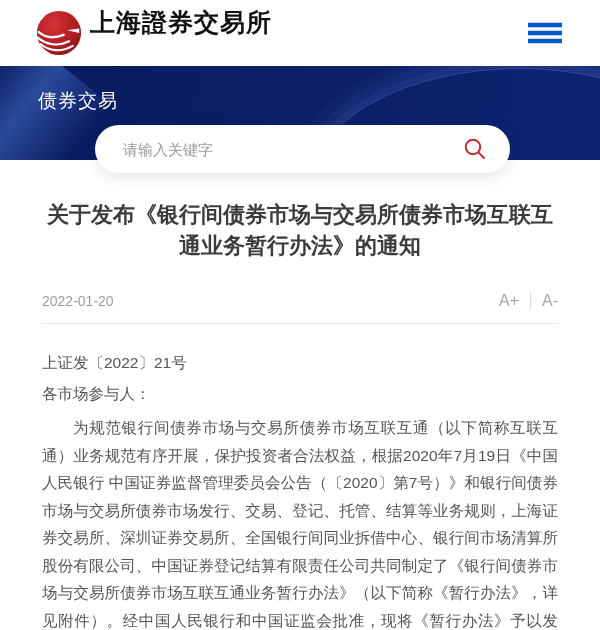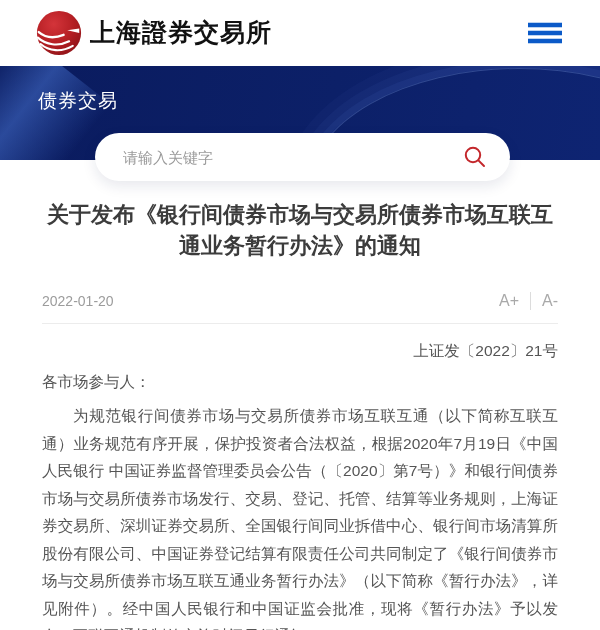--- a/index.html
+++ b/index.html
@@ -10,21 +10,21 @@
     font-family:"Liberation Sans","DejaVu Sans",sans-serif;
     position:relative;
   }
 
   
   .header {
     height:66px; background:#ffffff;
     display:flex; align-items:center; justify-content:space-between;
     padding:0 38px 0 36px;
   }
-  .logo-group { display:flex; align-items:center; cursor:pointer; }
+  .logo-group { display:flex; cursor:pointer; }
   .logo-ball { width:46px; height:46px; flex:0 0 46px; }
   .logo-text { margin-left:8px; display:flex; flex-direction:column; }
   .logo-cn {
     font-family:"Liberation Serif","DejaVu Serif",serif;
     font-size:25px; font-weight:bold; color:#111; line-height:26px;
     letter-spacing:1px; white-space:nowrap;
   }
   .logo-en {
     font-size:10.5px; font-weight:bold; color:#1a1a1a;
     letter-spacing:0.4px; line-height:13px; white-space:nowrap;
@@ -53,21 +53,21 @@
     border:1px solid rgba(160,190,255,0.25);
     box-shadow:0 0 0 7px rgba(120,160,255,0.07), 0 0 0 15px rgba(120,160,255,0.05), 0 0 0 24px rgba(120,160,255,0.04);
   }
   .banner-title {
     position:absolute; left:38px; top:22px;
     color:#ffffff; font-size:19px; letter-spacing:1px;
   }
 
   
   .search-pill {
-    position:absolute; left:95px; top:133px; width:415px; height:48px;
+    position:absolute; left:95px; top:125px; width:415px; height:48px;
     background:#ffffff; border-radius:24px; z-index:5;
     box-shadow:0 5px 14px rgba(20,30,80,0.10);
     display:flex; align-items:center; padding:0 18px 0 28px;
   }
   .search-input {
     flex:1; border:none; outline:none; background:transparent;
     font-size:15px; color:#333;
     font-family:"Liberation Sans","DejaVu Sans",sans-serif;
   }
   .search-input::placeholder { color:#9a9a9a; }
@@ -86,21 +86,21 @@
   .article-date { color:#9c9c9c; font-size:14px; }
   .font-controls { display:flex; align-items:center; gap:11px; }
   .font-btn {
     border:none; background:none; cursor:pointer;
     color:#a9a9a9; font-size:16px; padding:0;
     font-family:"Liberation Sans","DejaVu Sans",sans-serif;
   }
   .font-divider { width:1px; height:18px; background:#dcdcdc; }
   .rule { border:none; border-top:1px solid #ececec; margin-top:13px; }
 
-  .doc-number { margin-top:17px; text-align:right; color:#555; font-size:15.5px; }
+  .doc-number { margin-top:29px; text-align:left; color:#555; font-size:15.5px; }
   .salutation { margin-top:10px; color:#555; font-size:15.5px; }
   .body-para {
     margin-top:9px; color:#555; font-size:15.5px;
     line-height:27.5px; text-align:justify; text-indent:2em;
   }
 </style>
 </head>
 <body>
 
 <div class="header">

